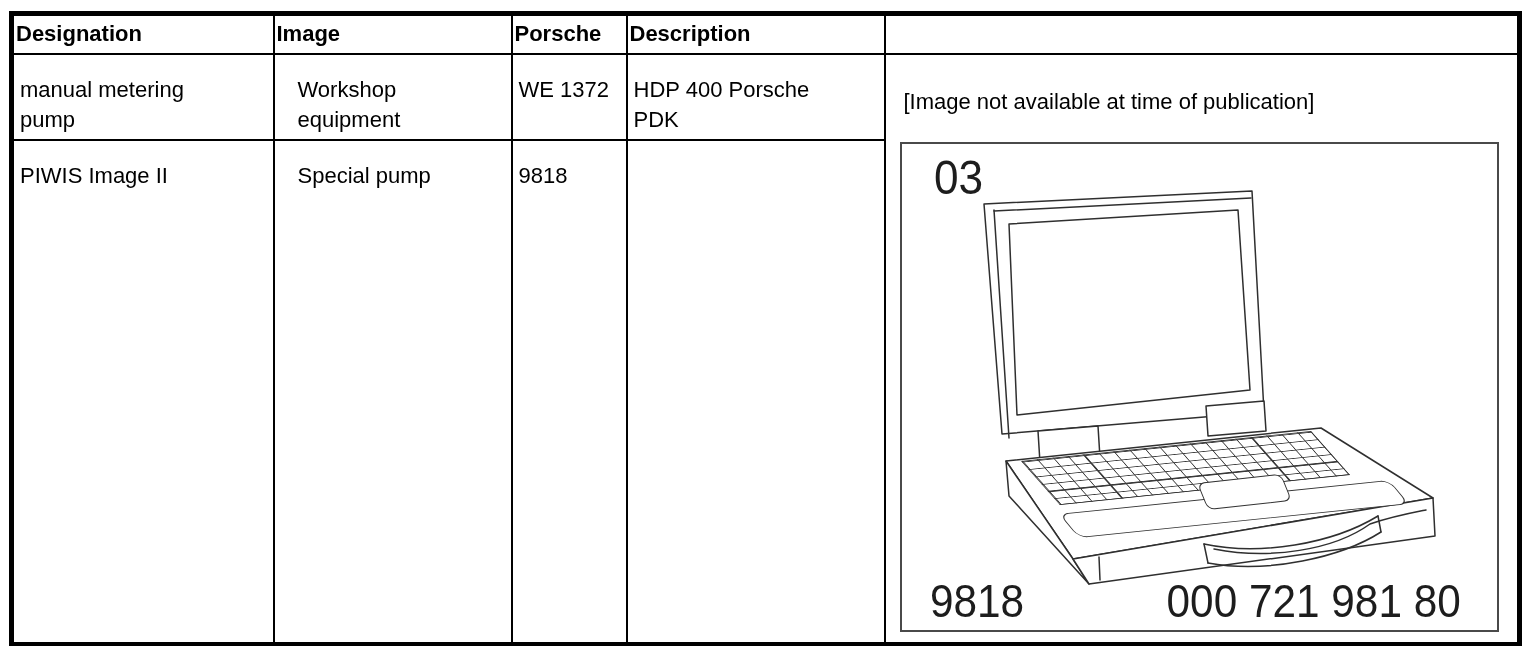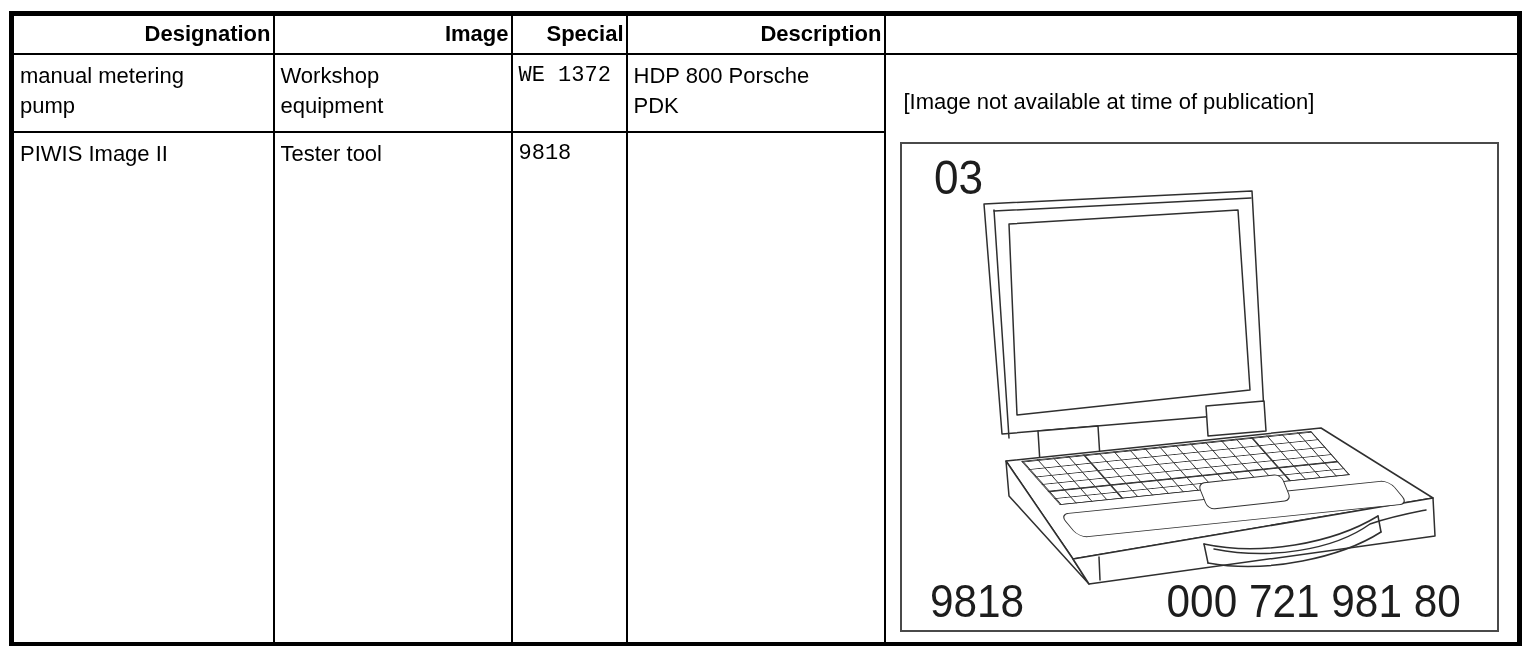--- a/index.html
+++ b/index.html
@@ -15,30 +15,30 @@
     position:absolute; left:9px; top:11px;
     width:1508px; height:624px;
     border-collapse:collapse; table-layout:fixed;
     border:5px solid #000;
     background:#fff;
   }
   .tool-table th, .tool-table td {
     border:2px solid #000;
     font-size:22px; line-height:30px;
     vertical-align:top; text-align:left;
-    padding:6px 4px 4px 6px;
+    padding:20px 4px 4px 6px;
     overflow:hidden;
   }
   .tool-table th {
-    text-align:right; vertical-align:middle;
+    text-align:left; vertical-align:middle;
     font-weight:bold; padding:2px;
   }
   .cell-inner.w-designation { max-width:212px; }
-  .cell-inner.w-type        { max-width:165px; }
-  .cell-inner.w-number      { max-width:110px;font-family:Liberation Mono, monospace; }
+  .cell-inner.w-type        { max-width:165px;margin-left:17px; }
+  .cell-inner.w-number      { max-width:110px; }
   .cell-inner.w-description { max-width:215px; }
 
   td.media-cell { padding:8px; vertical-align:top; }
   .image-note {
     height:78px; display:flex; align-items:center;
     padding-left:10px; font-size:22px;
   }
   .figure-frame {
     position:relative;
     margin:1px 10px 2px 6px;
@@ -97,36 +97,36 @@
       <col style="width:262px">
         <col style="width:238px">
         <col style="width:115px">
       <col style="width:258px">
         <col style="width:635px">
     </colgroup>
     <tbody>
         <tr style="height:40px;">
       <th>Designation</th>
       <th>Image</th>
-      <th>Special</th>
+      <th>Porsche</th>
       <th>Description</th>
       <th></th>
     </tr>
     <tr style="height:78px;">
       <td>
             <div class="cell-inner w-designation">manual metering pump</div>
           </td>
       <td>
             <div class="cell-inner w-type">Workshop equipment</div>
           </td>
       <td>
             <div class="cell-inner w-number">WE 1372</div>
           </td>
       <td>
-            <div class="cell-inner w-description">HDP 800 Porsche PDK</div>
+            <div class="cell-inner w-description">HDP 400 Porsche PDK</div>
           </td>
       <td class="media-cell" rowspan="2">
         <div class="image-note">[Image not available at time of publication]</div>
         <div class="figure-frame">
           <svg class="laptop-art" viewBox="0 0 608 486" preserveAspectRatio="none">
 
             <path class="solid" d="M82,60 L350,47 L362,268 L100,290 Z"></path>
             <polyline points="92,66 107,294"></polyline>
             <polyline points="92,67 349,54"></polyline>
             <path class="solid" d="M107,80 L336,66 L348,246 L115,271 Z"></path>
@@ -152,21 +152,21 @@
           <div class="fig-label fig-toolnum">9818</div>
           <div class="fig-label fig-partnum">000 721 981 80</div>
         </div>
       </td>
     </tr>
     <tr>
       <td>
             <div class="cell-inner w-designation">PIWIS Image II</div>
           </td>
       <td>
-            <div class="cell-inner w-type">Tester tool</div>
+            <div class="cell-inner w-type">Special pump</div>
           </td>
       <td>
             <div class="cell-inner w-number">9818</div>
           </td>
       <td>
             <div class="cell-inner w-description"></div>
           </td>
     </tr>
   </tbody>
     </table>

